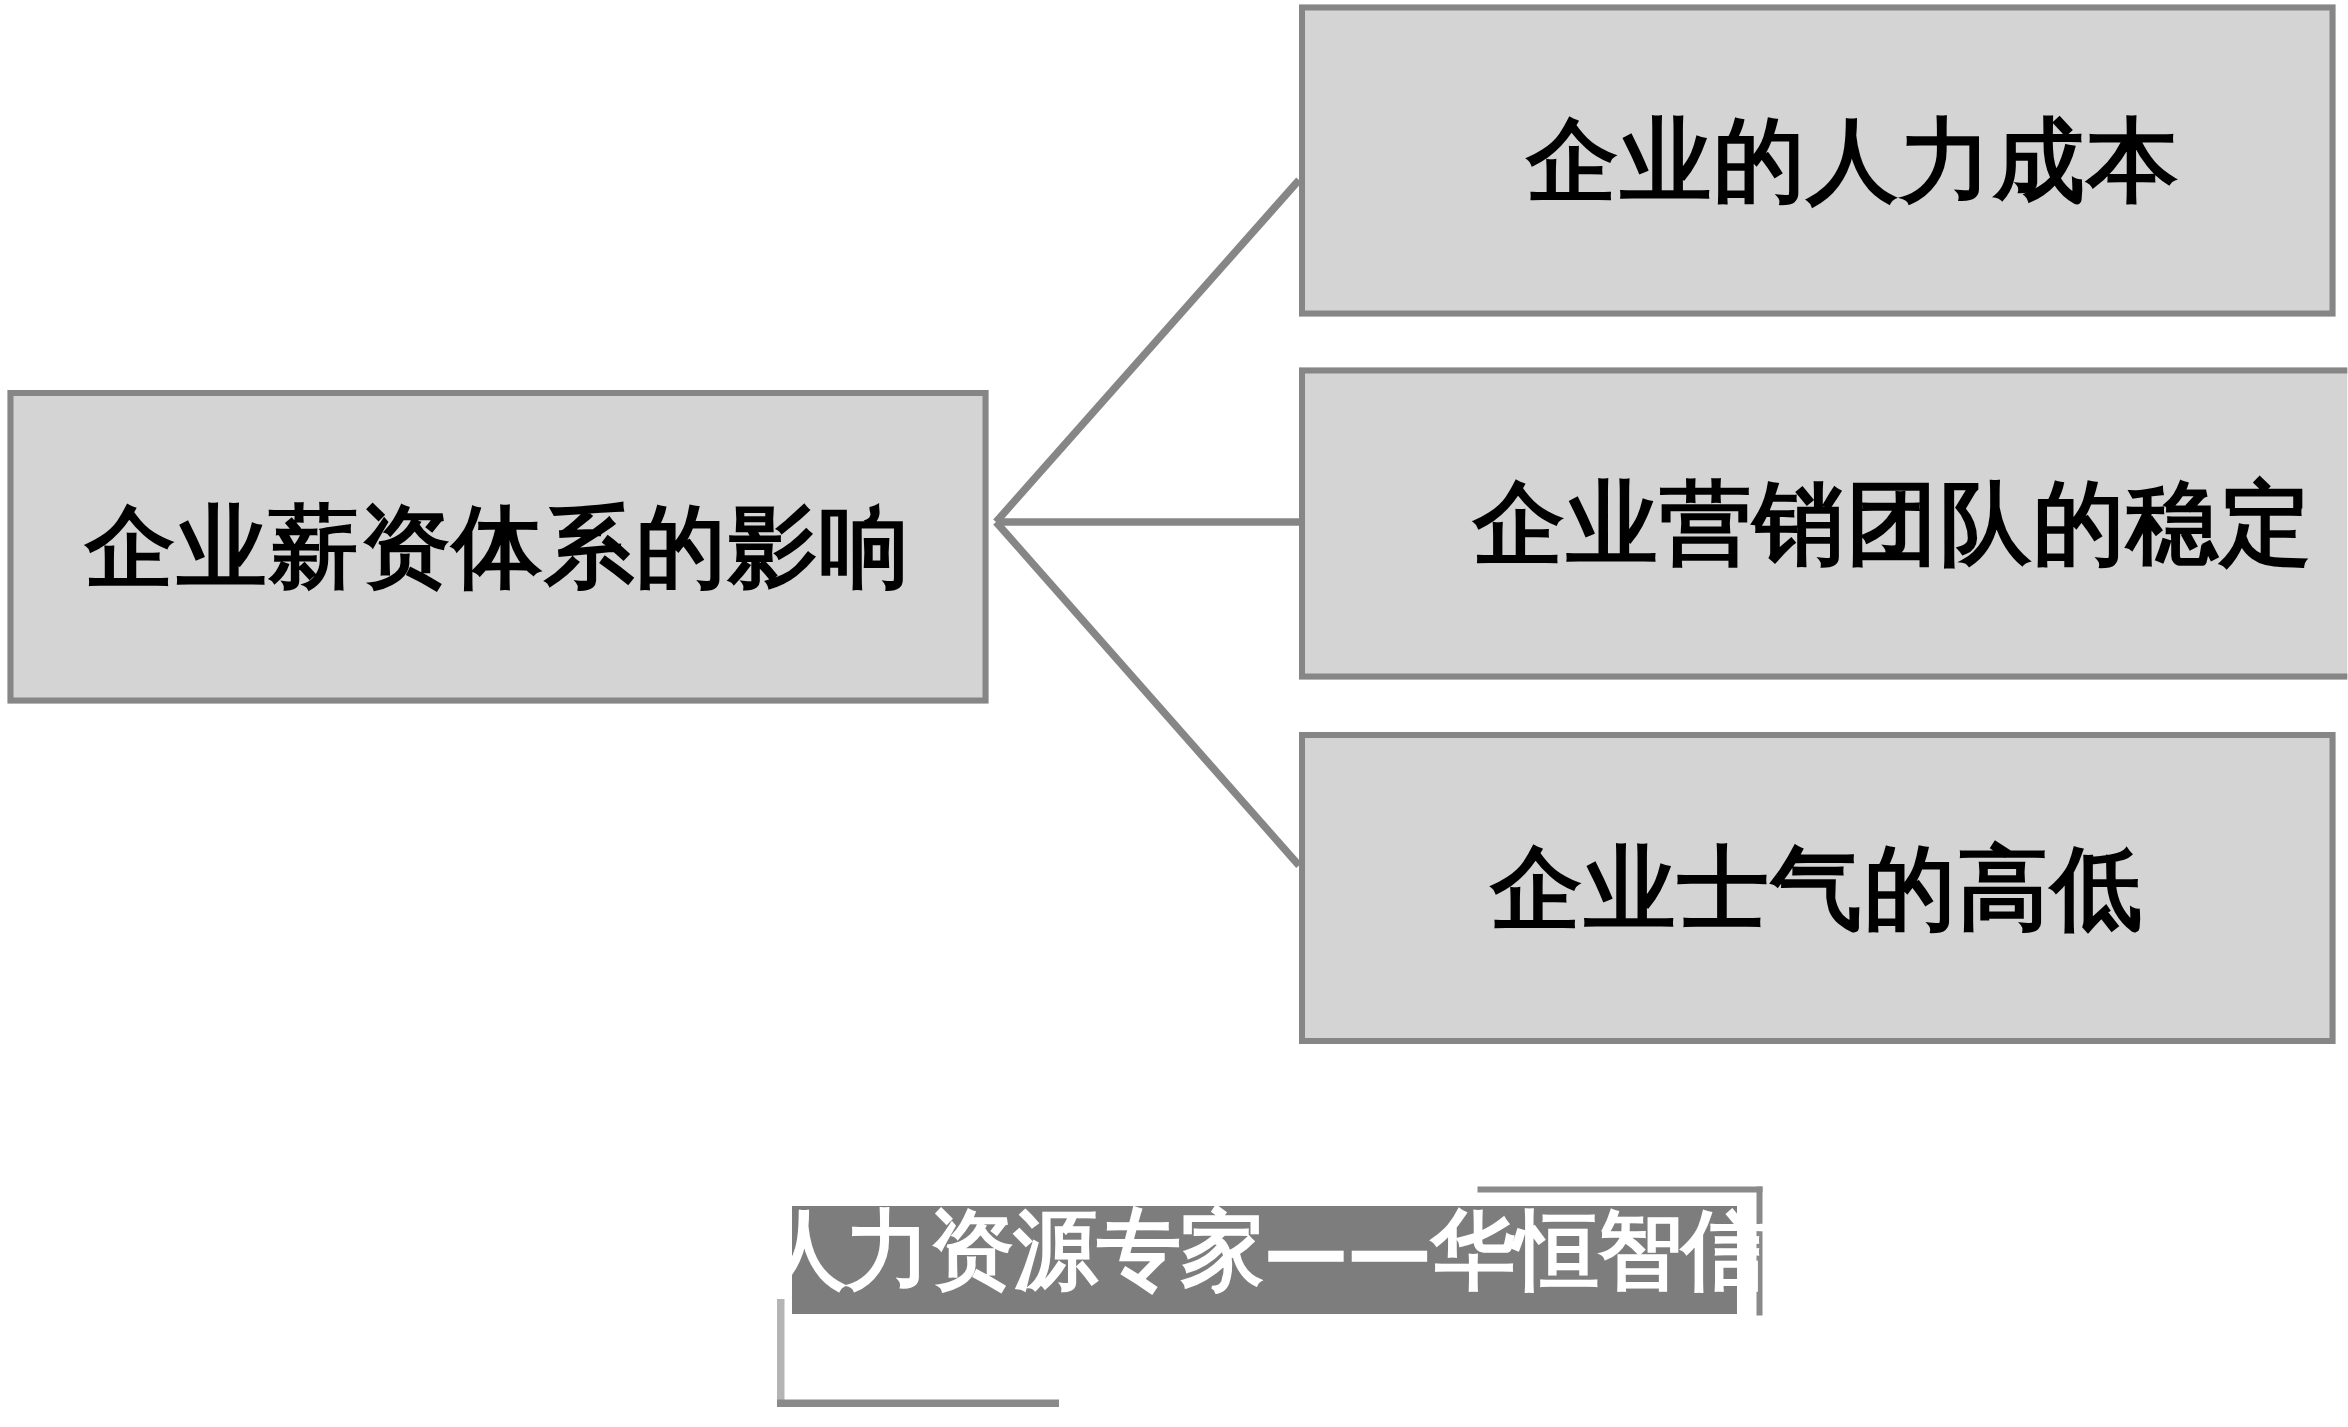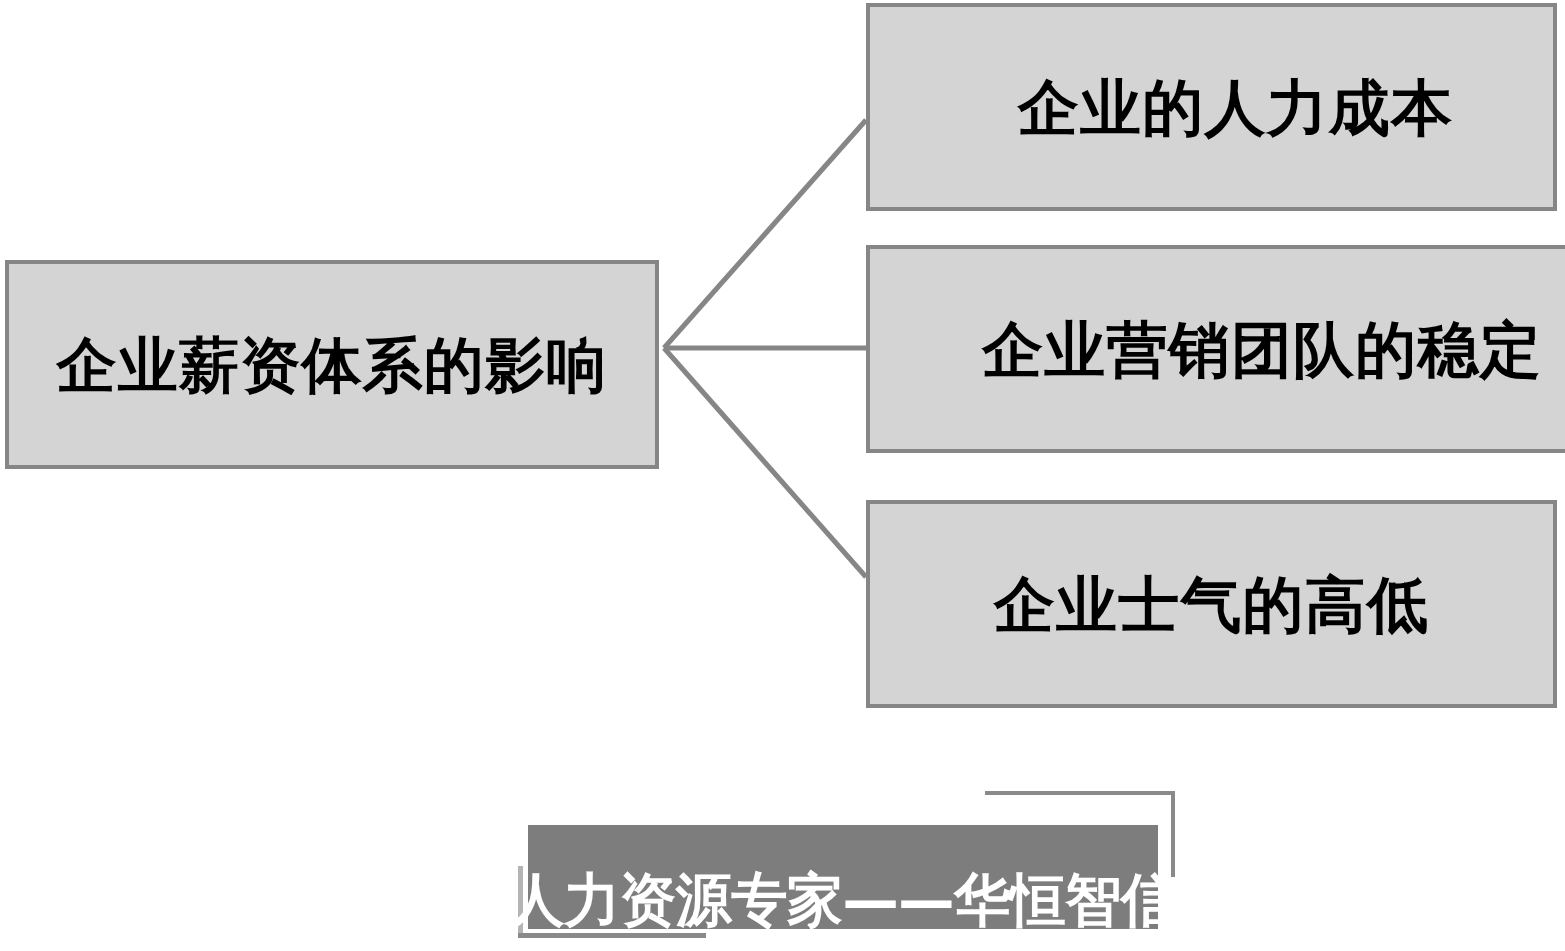--- a/index.html
+++ b/index.html
@@ -60,21 +60,20 @@
     height: 208px;
     font-size: 61px;
   }
 
   #node-3 {
     left: 866px;
     top: 488px;
     width: 691px;
     height: 208px;
     font-size: 61px;
-    margin-top: 12px;
   }
 
   
   #connectors {
     position: absolute;
     left: 0;
     top: 0;
     width: 1565px;
     height: 951px;
     pointer-events: none;
@@ -84,26 +83,26 @@
   #watermark {
     position: absolute;
     left: 500px;
     top: 780px;
     width: 700px;
     height: 171px;
   }
   #watermark-bar {
     position: absolute;
     left: 28px;
-    top: 45px;
+    top: 24px;
     width: 630px;
-    height: 104px;
+    height: 72px;
     background: #7d7d7d;
     display: flex;
-    align-items: flex-end;
+    align-items: flex-start;
     justify-content: center;
   }
   #watermark-text {
     color: #ffffff;
     font-family: "DejaVu Sans", "Liberation Sans", sans-serif;
     font-weight: 700;
     font-size: 58px;
     line-height: 1;
     letter-spacing: -0.01em;
     white-space: nowrap;

